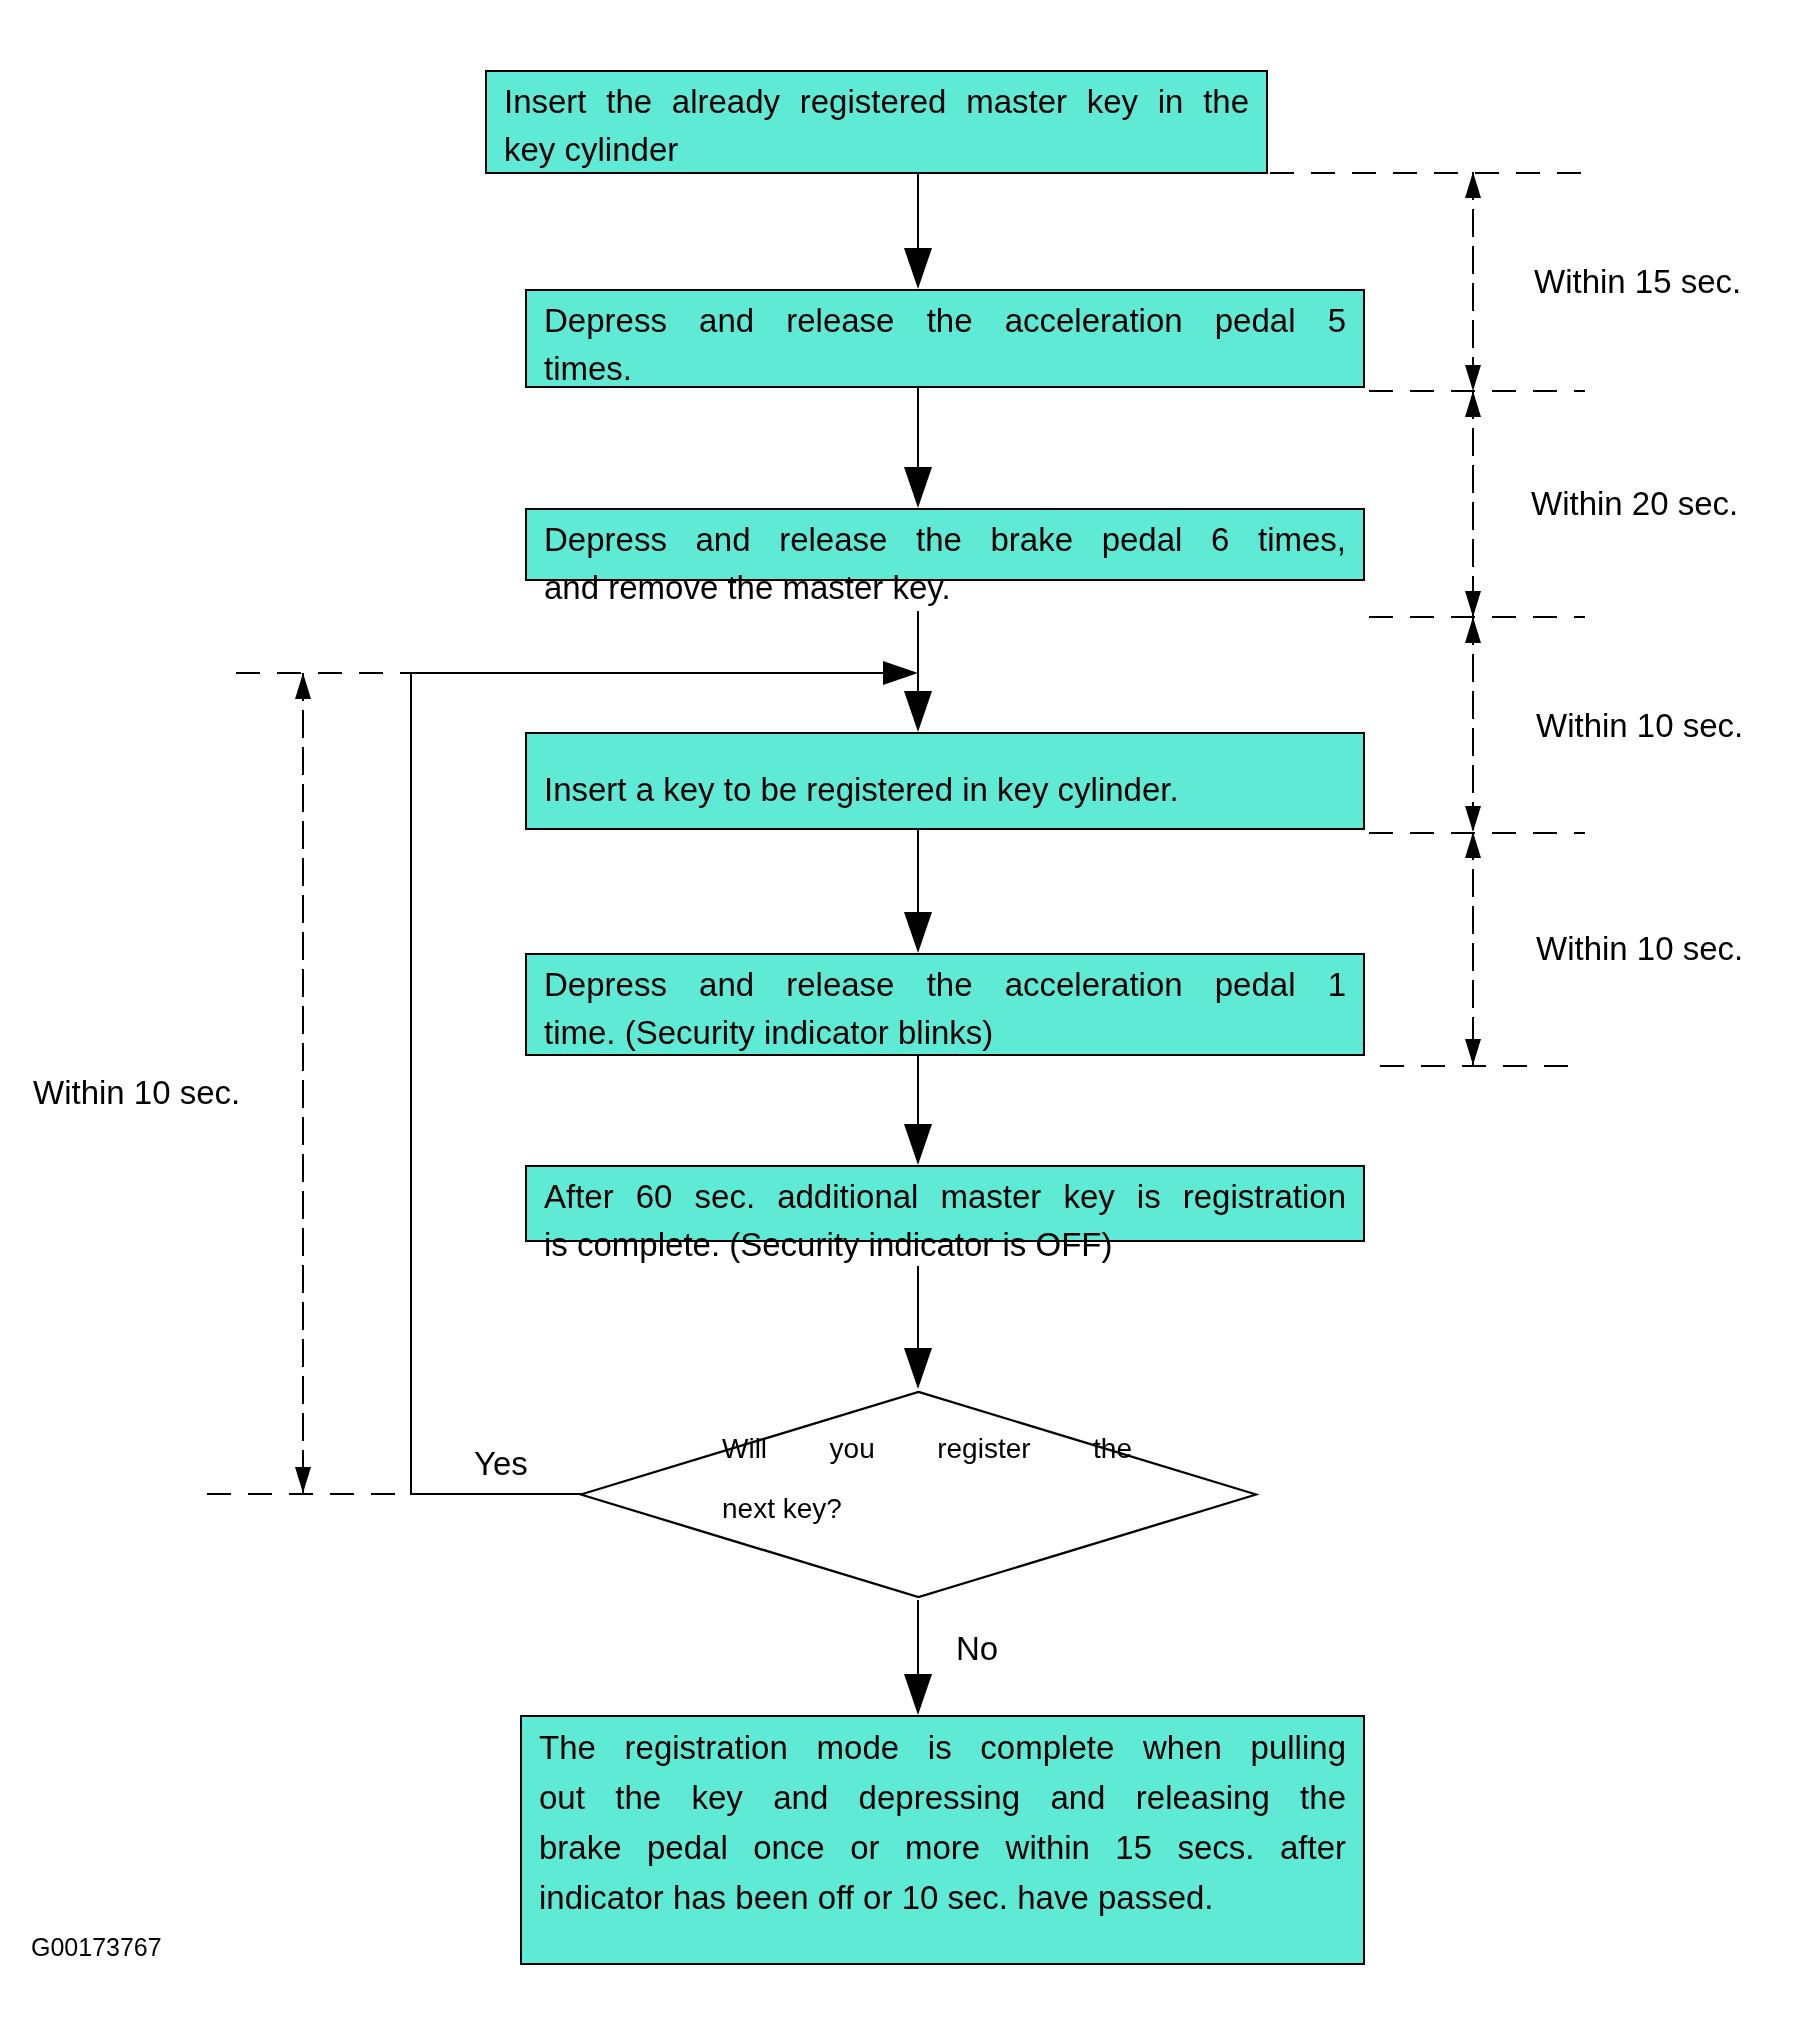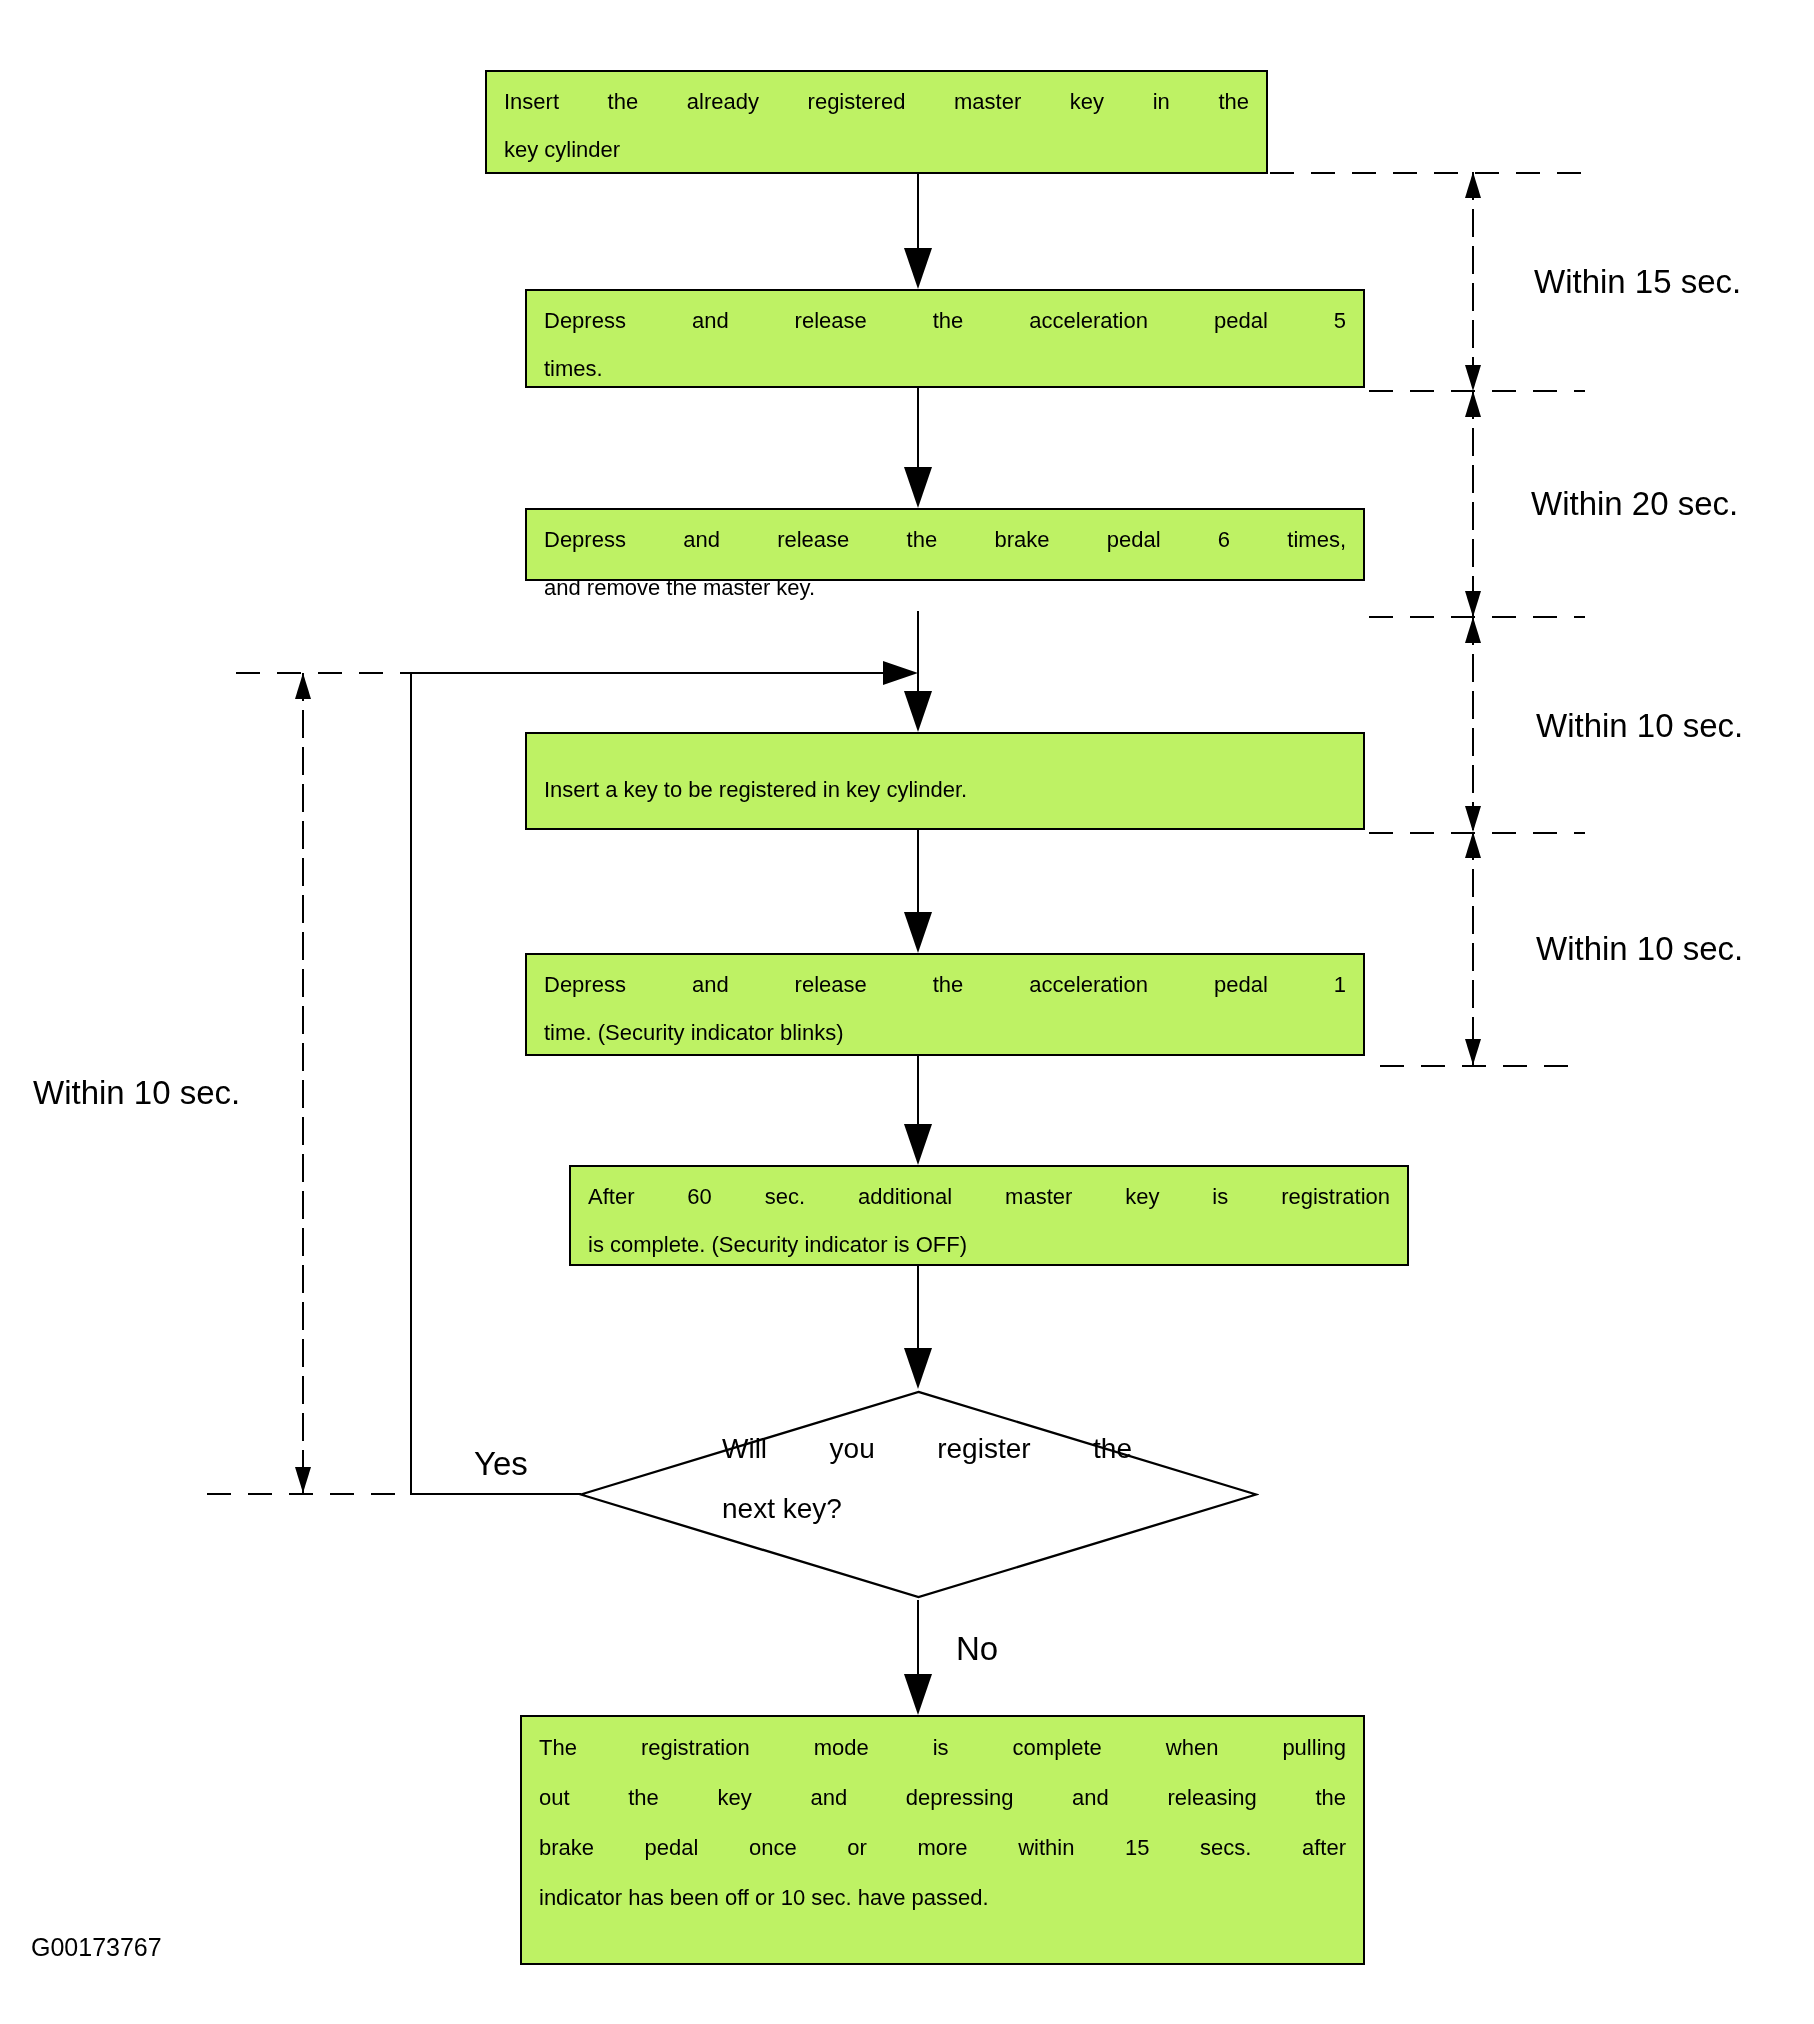--- a/index.html
+++ b/index.html
@@ -2,22 +2,22 @@
 <html style="font-size:15px"><head>
 <meta charset="utf-8">
 <style>
   html,body{margin:0;padding:0;background:#fff;}
   #canvas{
     position:relative;width:1814px;height:2025px;background:#ffffff;
     font-family:"Liberation Sans","DejaVu Sans",sans-serif;color:#000;
     overflow:hidden;
   }
   .box{
-    position:absolute;background:#bef264;border:2.8px solid #000;
-    box-sizing:border-box;font-size:22px;line-height:48px;
+    position:absolute;background:#5eead4;border:2.8px solid #000;
+    box-sizing:border-box;font-size:33px;line-height:48px;
     padding:5.6px 17px 0 17px;
   }
   .box .ln{white-space:nowrap;}
   .jline{text-align:justify;text-align-last:justify;white-space:normal !important;}
   .vline{position:absolute;width:1.9px;background:#000;}
   .hline{position:absolute;height:1.9px;background:#000;}
   .hdash{position:absolute;height:1.9px;background:repeating-linear-gradient(to right,#000 0 24px,transparent 24px 41px);}
   .vdim{position:absolute;width:1.9px;background:repeating-linear-gradient(to bottom,#000 0 28px,transparent 28px 37px);}
   .arrow-down{position:absolute;width:0;height:0;border-left:14px solid transparent;border-right:14px solid transparent;border-top:41px solid #000;}
   .arrow-right{position:absolute;width:0;height:0;border-top:12px solid transparent;border-bottom:12px solid transparent;border-left:35px solid #000;}
@@ -51,21 +51,21 @@
 
   <div class="box" style="left:525px;top:732px;width:840px;height:98px;padding-top:32px;">
     <div class="ln">Insert a key to be registered in key cylinder.</div>
   </div>
 
   <div class="box" style="left:525px;top:953px;width:840px;height:103px;">
     <div class="ln jline">Depress and release the acceleration pedal 1</div>
     <div class="ln">time. (Security indicator blinks)</div>
   </div>
 
-  <div class="box" style="left:525px;top:1165px;width:840px;height:101px;margin-left:44px;">
+  <div class="box" style="left:525px;top:1165px;width:840px;height:77px;">
     <div class="ln jline">After 60 sec. additional master key is registration</div>
     <div class="ln">is complete. (Security indicator is OFF)</div>
   </div>
 
   <div id="diamond-wrap">
     <svg width="681" height="211" viewBox="0 0 730 226">
       <polygon points="365,3 727,113 365,223 3,113" fill="#ffffff" stroke="#000000" stroke-width="2.5"></polygon>
     </svg>
   </div>
   <div id="diamond-text">

